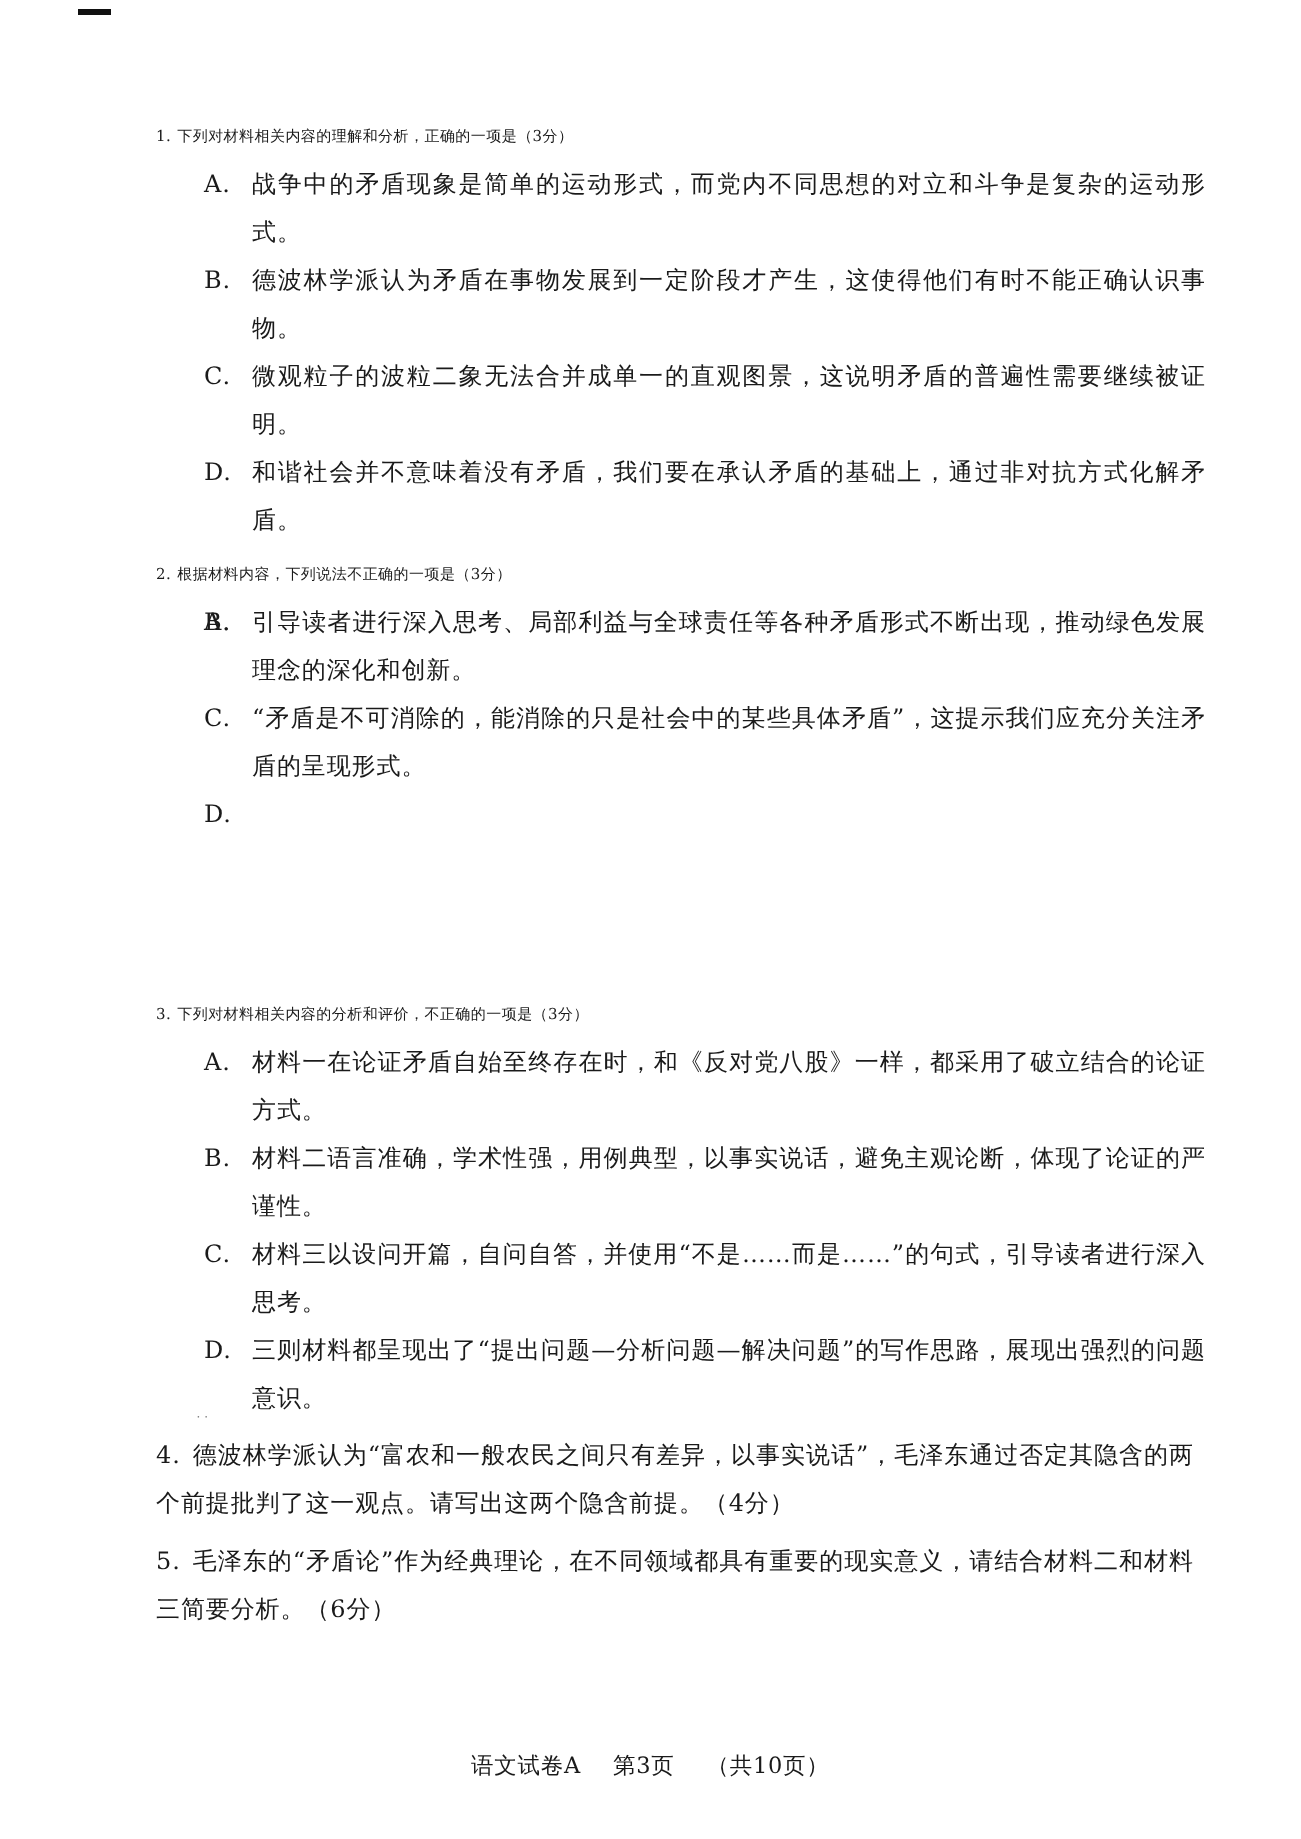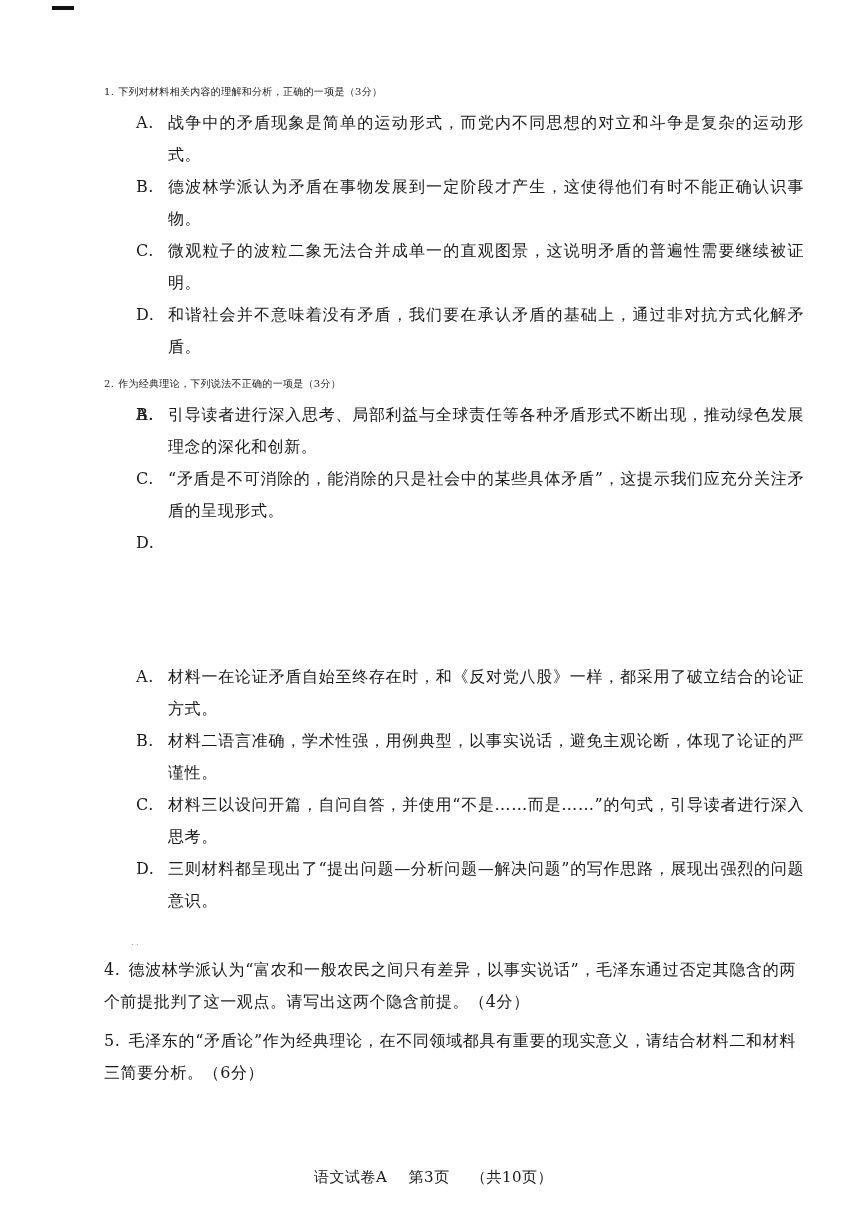--- a/index.html
+++ b/index.html
@@ -113,39 +113,42 @@
       <span>微观粒子的波粒二象无法合并成单一的直观图景，这说明矛盾的普遍性需要继续被证明。</span>
     </div>
     <div class="option">
       <span class="opt-letter">D.</span>
       <span>和谐社会并不意味着没有矛盾，我们要在承认矛盾的基础上，通过非对抗方式化解矛盾。</span>
     </div>
   </div>
 
   <div class="question" style="top:368px;">
     <div class="q-stem">
-      <span class="q-num">2.</span><span>作为经典理论，下列说法不正确的一项是（3分）</span>
+      <span class="q-num">2.</span><span>根据材料内容，下列说法不正确的一项是（3分）</span>
     </div>
     <div class="option">
       <span class="opt-letter">A.</span>
     </div>
     <div class="option">
       <span class="opt-letter">B.</span>
       <span>引导读者进行深入思考、局部利益与全球责任等各种矛盾形式不断出现，推动绿色发展理念的深化和创新。</span>
     </div>
     <div class="option">
       <span class="opt-letter">C.</span>
       <span>“矛盾是不可消除的，能消除的只是社会中的某些具体矛盾”，这提示我们应充分关注矛盾的呈现形式。</span>
     </div>
     <div class="option">
       <span class="opt-letter">D.</span>
     </div>
   </div>
 
   <div class="question" style="top:661px;">
+    <div class="q-stem">
+      <span class="q-num">3.</span><span>下列对材料相关内容的分析和评价，不正确的一项是（3分）</span>
+    </div>
     <div class="option">
       <span class="opt-letter">A.</span>
       <span>材料一在论证矛盾自始至终存在时，和《反对党八股》一样，都采用了破立结合的论证方式。</span>
     </div>
     <div class="option">
       <span class="opt-letter">B.</span>
       <span>材料二语言准确，学术性强，用例典型，以事实说话，避免主观论断，体现了论证的严谨性。</span>
     </div>
     <div class="option">
       <span class="opt-letter">C.</span>

